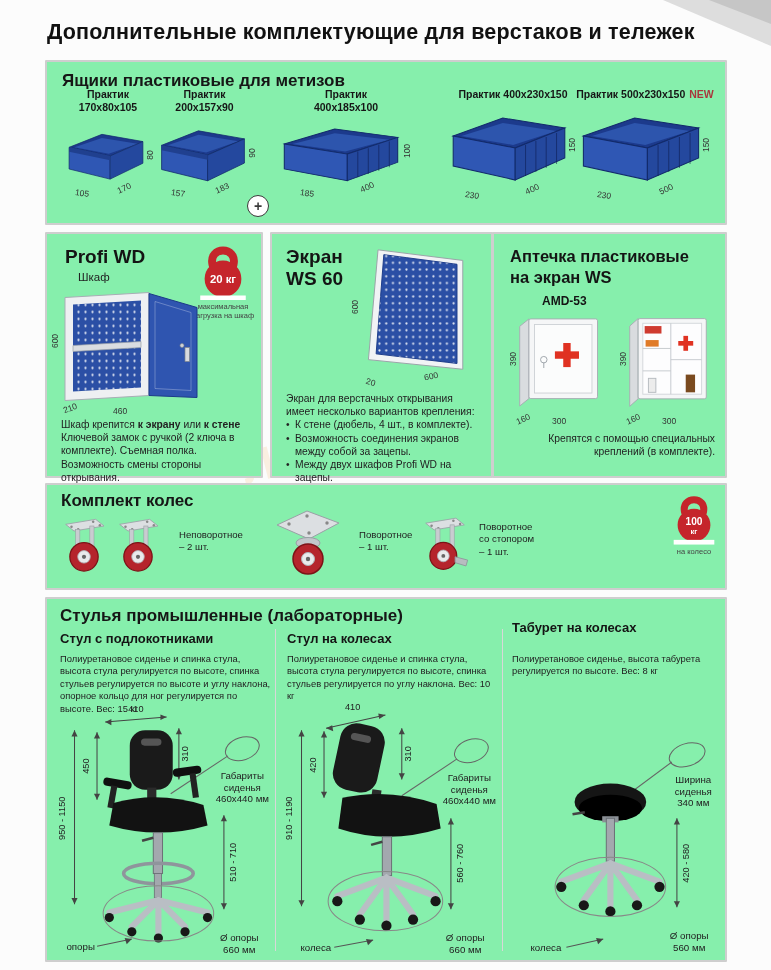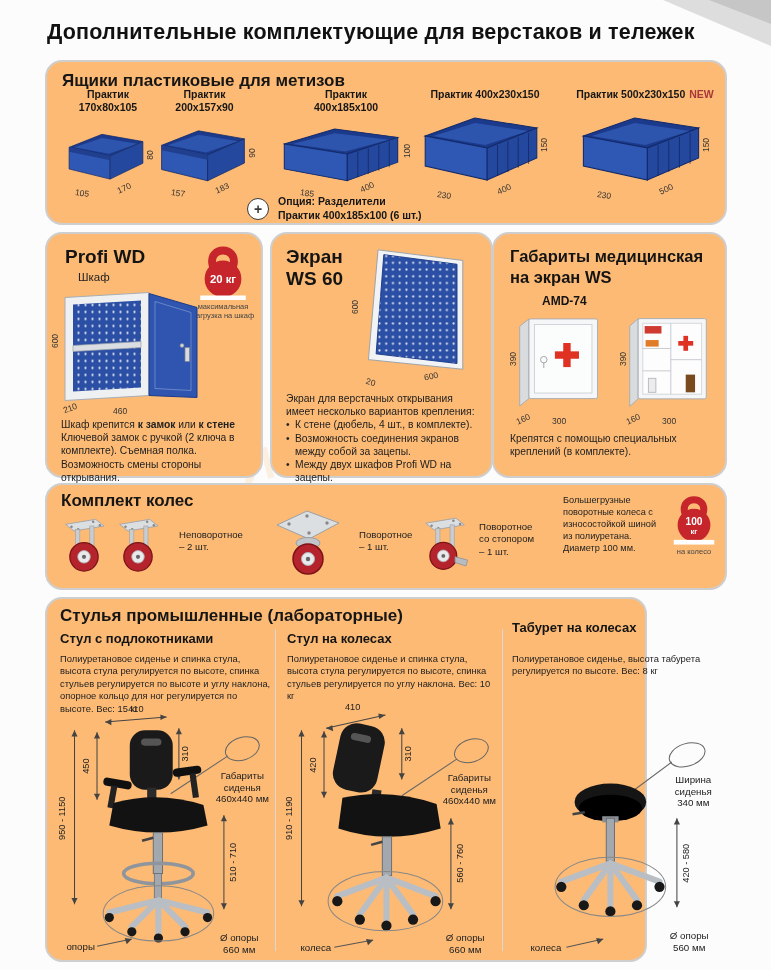--- a/index.html
+++ b/index.html
@@ -1,19 +1,19 @@
 <!DOCTYPE html>
 <html><head>
 <meta charset="utf-8">
 <style>
   html,body{margin:0;padding:0;background:#e9e9e9;}
   .page{position:relative;width:771px;height:970px;background:#fcfcfc;overflow:hidden;
         font-family:"Liberation Sans",sans-serif;color:#1d1d1d;}
   .page-title{position:absolute;left:47px;top:20px;font-size:21.5px;font-weight:bold;color:#111;letter-spacing:.2px;}
-  .card{position:absolute;background:#fdba74;border:2px solid #cecece;border-radius:17px;box-sizing:border-box;}
+  .card{position:absolute;background:#86efac;border:2px solid #cecece;border-radius:1px;box-sizing:border-box;}
   .sec-title{position:absolute;font-weight:bold;font-size:17px;color:#161616;}
   .dim{position:absolute;font-size:8.5px;color:#333;white-space:nowrap;}
   .bin-cell{position:absolute;top:26px;height:138px;}
   .bin-name{text-align:center;font-weight:bold;font-size:10.5px;line-height:1.25;color:#161616;}
   .bin-name .new{color:#a8373c;margin-left:4px;}
   .bin-svg{position:absolute;}
   .option-row{position:absolute;display:flex;align-items:center;gap:9px;}
   .plus-circle{width:20px;height:20px;border:1.6px solid #3a3a3a;border-radius:50%;display:flex;
                align-items:center;justify-content:center;font-size:14px;font-weight:bold;color:#3a3a3a;background:#fff;}
   .option-text{font-weight:bold;font-size:10.5px;line-height:1.3;color:#161616;}
@@ -98,21 +98,21 @@
         <line x1="76" y1="33" x2="76" y2="64" stroke="rgba(12,28,78,.55)"></line>
         <line x1="86" y1="29" x2="86" y2="60" stroke="rgba(12,28,78,.55)"></line>
         <line x1="96" y1="25" x2="96" y2="56" stroke="rgba(12,28,78,.55)"></line>
         <line x1="106" y1="21" x2="106" y2="52" stroke="rgba(12,28,78,.55)"></line>
       </svg>
       <span class="dim" style="left:28px;top:100px;transform:rotate(8deg);">185</span>
       <span class="dim" style="left:88px;top:94px;transform:rotate(-24deg);">400</span>
       <span class="dim" style="left:128px;top:58px;transform:rotate(-90deg);">100</span>
     </div>
 
-    <div class="bin-cell" style="left:364px;width:148px;">
+    <div class="bin-cell" style="left:392px;width:148px;">
       <div class="bin-name"><span>Практик 400x230x150</span></div>
       <svg class="bin-svg" style="left:8px;top:24px;" width="124" height="72" viewBox="0 0 120 72" preserveAspectRatio="none">
         <polygon points="6,24 54,6 114,16 66,36" fill="#1c3a8c" stroke="#122a6b"></polygon>
         <polygon points="14,24 54,11 106,19 64,33" fill="#2d55ad"></polygon>
         <polygon points="6,24 66,36 66,68 6,54" fill="#2f57b4" stroke="#122a6b"></polygon>
         <polygon points="66,36 114,16 114,46 66,68" fill="#24489e" stroke="#122a6b"></polygon>
         <line x1="76" y1="33" x2="76" y2="64" stroke="rgba(12,28,78,.55)"></line>
         <line x1="86" y1="29" x2="86" y2="60" stroke="rgba(12,28,78,.55)"></line>
         <line x1="96" y1="25" x2="96" y2="56" stroke="rgba(12,28,78,.55)"></line>
         <line x1="106" y1="21" x2="106" y2="52" stroke="rgba(12,28,78,.55)"></line>
@@ -134,24 +134,20 @@
         <line x1="96" y1="25" x2="96" y2="56" stroke="rgba(12,28,78,.55)"></line>
         <line x1="106" y1="21" x2="106" y2="52" stroke="rgba(12,28,78,.55)"></line>
       </svg>
       <span class="dim" style="left:28px;top:102px;transform:rotate(8deg);">230</span>
       <span class="dim" style="left:90px;top:96px;transform:rotate(-24deg);">500</span>
       <span class="dim" style="left:130px;top:52px;transform:rotate(-90deg);">150</span>
     </div>
 
     <div class="option-row" style="left:200px;top:133px;">
       <div class="plus-circle">+</div>
-      <div class="option-text">
-        <div>Опция: Разделители</div>
-        <div>Практик 400x185x100 (6 шт.)</div>
-      </div>
     </div>
   </div>
 
   <div class="card" style="left:45px;top:232px;width:218px;height:246px;">
     <div class="card-title" style="left:18px;top:12px;">Profi WD</div>
     <div class="card-sub" style="left:18px;top:37px;margin-left:13px;">Шкаф</div>
 
     <svg width="56" height="58" viewBox="0 0 64 66" style="position:absolute;left:148px;top:8px;">
       <path d="M20 26 C15 4 49 4 44 26" fill="none" stroke="#c5252b" stroke-width="9" stroke-linecap="round"></path>
       <circle cx="32" cy="42" r="21" fill="#c5252b"></circle>
@@ -173,21 +169,21 @@
       <polygon points="88,6 136,20 136,110 88,108" fill="#2f55b0" stroke="#1b3a88"></polygon>
       <polygon points="94,14 130,25 130,103 94,101" fill="none" stroke="rgba(255,255,255,.28)"></polygon>
       <rect x="124" y="60" width="4.5" height="14" fill="#d7dade" stroke="#7f858b" stroke-width="0.7"></rect>
       <circle cx="121" cy="58" r="2" fill="#cfd3d7" stroke="#7f858b" stroke-width="0.6"></circle>
     </svg>
     <span class="dim" style="left:1px;top:102px;transform:rotate(-90deg);">600</span>
     <span class="dim" style="left:16px;top:169px;transform:rotate(-20deg);">210</span>
     <span class="dim" style="left:66px;top:172px;">460</span>
 
     <div class="body-text" style="left:14px;top:184px;width:192px;">
-      <span>Шкаф крепится </span><b>к замок</b><span> или </span><b>к стене</b><span> Ключевой замок с ручкой (2 ключа в комплекте). Съемная полка. Возможность смены стороны открывания.</span>
+      <span>Шкаф крепится </span><b>к экрану</b><span> или </span><b>к стене</b><span> Ключевой замок с ручкой (2 ключа в комплекте). Съемная полка. Возможность смены стороны открывания.</span>
     </div>
   </div>
 
   <div class="card" style="left:270px;top:232px;width:223px;height:246px;">
     <div class="card-title" style="left:14px;top:12px;">Экран</div>
     <div class="card-title" style="left:14px;top:34px;">WS 60</div>
 
     <svg width="112" height="130" viewBox="0 0 115 135" style="position:absolute;left:90px;top:12px;">
       <defs>
         <pattern id="dotsB" width="7" height="7" patternUnits="userSpaceOnUse">
@@ -205,24 +201,24 @@
     <div class="body-text" style="left:14px;top:158px;width:198px;">
       <div>Экран для верстачных открывания</div>
       <div>имеет несколько вариантов крепления:</div>
       <div class="bullet">К стене (дюбель, 4 шт., в комплекте).</div>
       <div class="bullet">Возможность соединения экранов между собой за зацепы.</div>
       <div class="bullet">Между двух шкафов Profi WD на зацепы.</div>
     </div>
   </div>
 
   <div class="card" style="left:492px;top:232px;width:235px;height:246px;">
-    <div class="card-title" style="left:16px;top:13px;font-size:16.5px;">Габариты медицинская</div>
+    <div class="card-title" style="left:16px;top:13px;font-size:16.5px;">Аптечка пластиковые</div>
     <div class="card-title" style="left:16px;top:34px;font-size:16.5px;">на экран WS</div>
 
-    <div class="model-name" style="left:48px;top:60px;">AMD-74</div>
+    <div class="model-name" style="left:48px;top:60px;">AMD-53</div>
     <div class="model-name" style="left:148px;top:60px;margin-top:30px;">AMD-39 G</div>
 
     <svg width="88" height="100" viewBox="0 0 95 105" style="position:absolute;left:22px;top:78px;">
       <polygon points="4,14 14,6 14,92 4,100" fill="#d9dcdf" stroke="#a6acb2"></polygon>
       <rect x="14" y="6" width="74" height="86" rx="2" fill="#f5f6f7" stroke="#a6acb2"></rect>
       <rect x="20" y="12" width="62" height="74" fill="#fbfcfc" stroke="#cdd1d5"></rect>
       <rect x="42" y="41" width="26" height="8" fill="#e03222"></rect>
       <rect x="51" y="32" width="8" height="26" fill="#e03222"></rect>
       <circle cx="30" cy="50" r="3.5" fill="none" stroke="#9aa1a8"></circle>
       <line x1="30" y1="53" x2="30" y2="59" stroke="#9aa1a8"></line>
@@ -243,21 +239,21 @@
       <rect x="61.5" y="24.5" width="5" height="16" fill="#e03222"></rect>
     </svg>
 
     <span class="dim" style="left:12px;top:120px;transform:rotate(-90deg);">390</span>
     <span class="dim" style="left:22px;top:180px;transform:rotate(-24deg);">160</span>
     <span class="dim" style="left:58px;top:182px;">300</span>
     <span class="dim" style="left:122px;top:120px;transform:rotate(-90deg);">390</span>
     <span class="dim" style="left:132px;top:180px;transform:rotate(-24deg);">160</span>
     <span class="dim" style="left:168px;top:182px;">300</span>
 
-    <div class="body-text" style="left:16px;top:198px;width:205px;">Крепятся с помощью специальных креплений (в комплекте).</div>
+    <div class="body-text" style="left:16px;top:198px;width:205px;text-align:right;">Крепятся с помощью специальных креплений (в комплекте).</div>
   </div>
 
   <div class="card" style="left:45px;top:483px;width:682px;height:107px;">
     <div class="sec-title" style="left:14px;top:6px;">Комплект колес</div>
 
     <svg width="50" height="70" viewBox="0 0 60 72" style="position:absolute;left:12px;top:26px;">
       <polygon points="8,10 44,4 54,12 18,18" fill="#dcdfe2" stroke="#9aa0a6"></polygon>
       <circle cx="15" cy="13" r="1.5" fill="#888"></circle>
         <circle cx="41" cy="7" r="1.5" fill="#888"></circle>
       <circle cx="49" cy="11" r="1.5" fill="#888"></circle>
@@ -313,33 +309,32 @@
       <circle cx="29" cy="49" r="7" fill="#e9eaec" stroke="#b0b4b9"></circle>
       <circle cx="29" cy="49" r="2.3" fill="#666"></circle>
       <polygon points="43,50 58,54 56,61 43,57" fill="#b8bcc0" stroke="#8d9399"></polygon>
     </svg>
     <div class="wheel-label" style="left:432px;top:36px;">
       <div>Поворотное</div>
       <div>со стопором</div>
       <div>– 1 шт.</div>
     </div>
 
-    <div class="wheel-label" style="left:516px;top:10px;width:100px;font-size:9.2px;">Большегрузные поворотные колеса с износостойкой шиной из полиуретана. Диаметр 100 мм.</div>
 
     <svg width="50" height="54" viewBox="0 0 64 66" style="position:absolute;left:622px;top:6px;">
       <path d="M20 26 C15 4 49 4 44 26" fill="none" stroke="#c5252b" stroke-width="9" stroke-linecap="round"></path>
       <circle cx="32" cy="42" r="21" fill="#c5252b"></circle>
       <rect x="6" y="61" width="52" height="6" fill="#ffffff"></rect>
       <text x="32" y="42" text-anchor="middle" font-size="13" font-weight="bold" fill="#ffffff">100</text>
       <text x="32" y="54" text-anchor="middle" font-size="9.5" font-weight="bold" fill="#ffffff">кг</text>
     </svg>
     <div class="badge-caption" style="left:608px;top:62px;width:78px;">на колесо</div>
   </div>
 
-  <div class="card" style="left:45px;top:597px;width:602px;height:365px;">
+  <div class="card" style="left:45px;top:597px;width:682px;height:365px;">
     <div class="sec-title" style="left:13px;top:7px;">Стулья промышленные (лабораторные)</div>
     <div class="vline" style="left:228px;top:30px;height:322px;"></div>
     <div class="vline" style="left:455px;top:30px;height:322px;"></div>
 
     <div class="chair-col-title" style="left:13px;top:32px;">Стул с подлокотниками</div>
     <div class="chair-col-title" style="left:240px;top:32px;">Стул на колесах</div>
     <div class="chair-col-title" style="left:465px;top:21px;">Табурет на колесах</div>
 
     <div class="chair-desc" style="left:13px;top:54px;width:212px;">Полиуретановое сиденье и спинка стула, высота стула регулируется по высоте, спинка стульев регулируется по высоте и углу наклона, опорное кольцо для ног регулируется по высоте. Вес: 15 кг</div>
     <div class="chair-desc" style="left:240px;top:54px;width:205px;">Полиуретановое сиденье и спинка стула, высота стула регулируется по высоте, спинка стульев регулируется по углу наклона. Вес: 10 кг</div>

